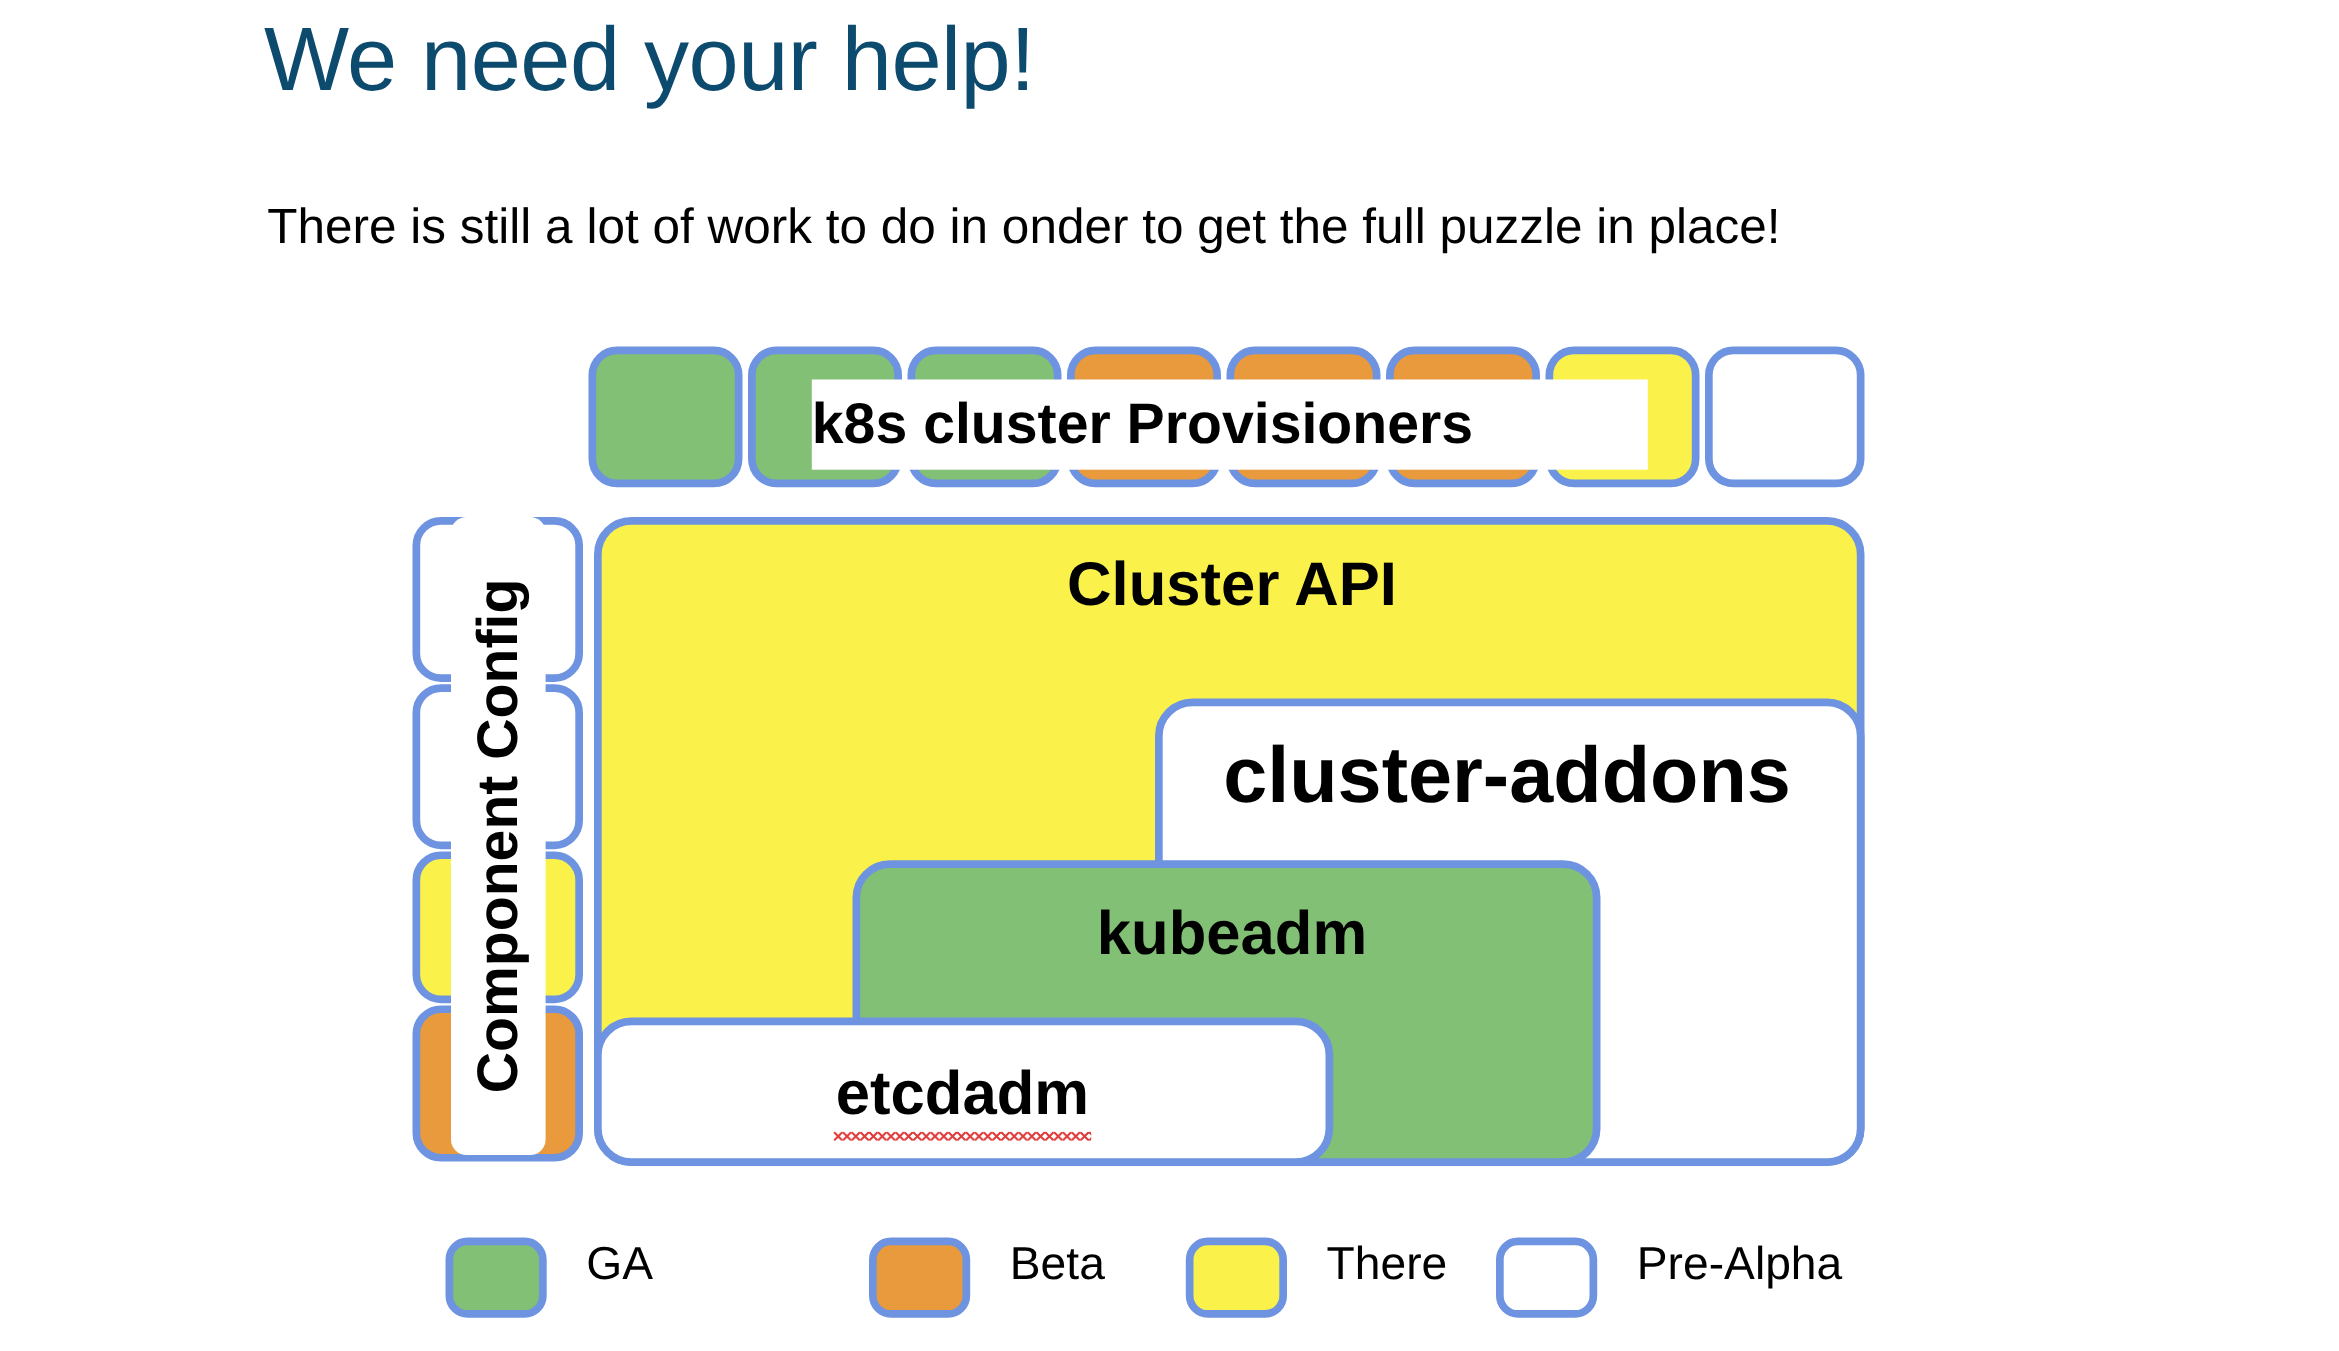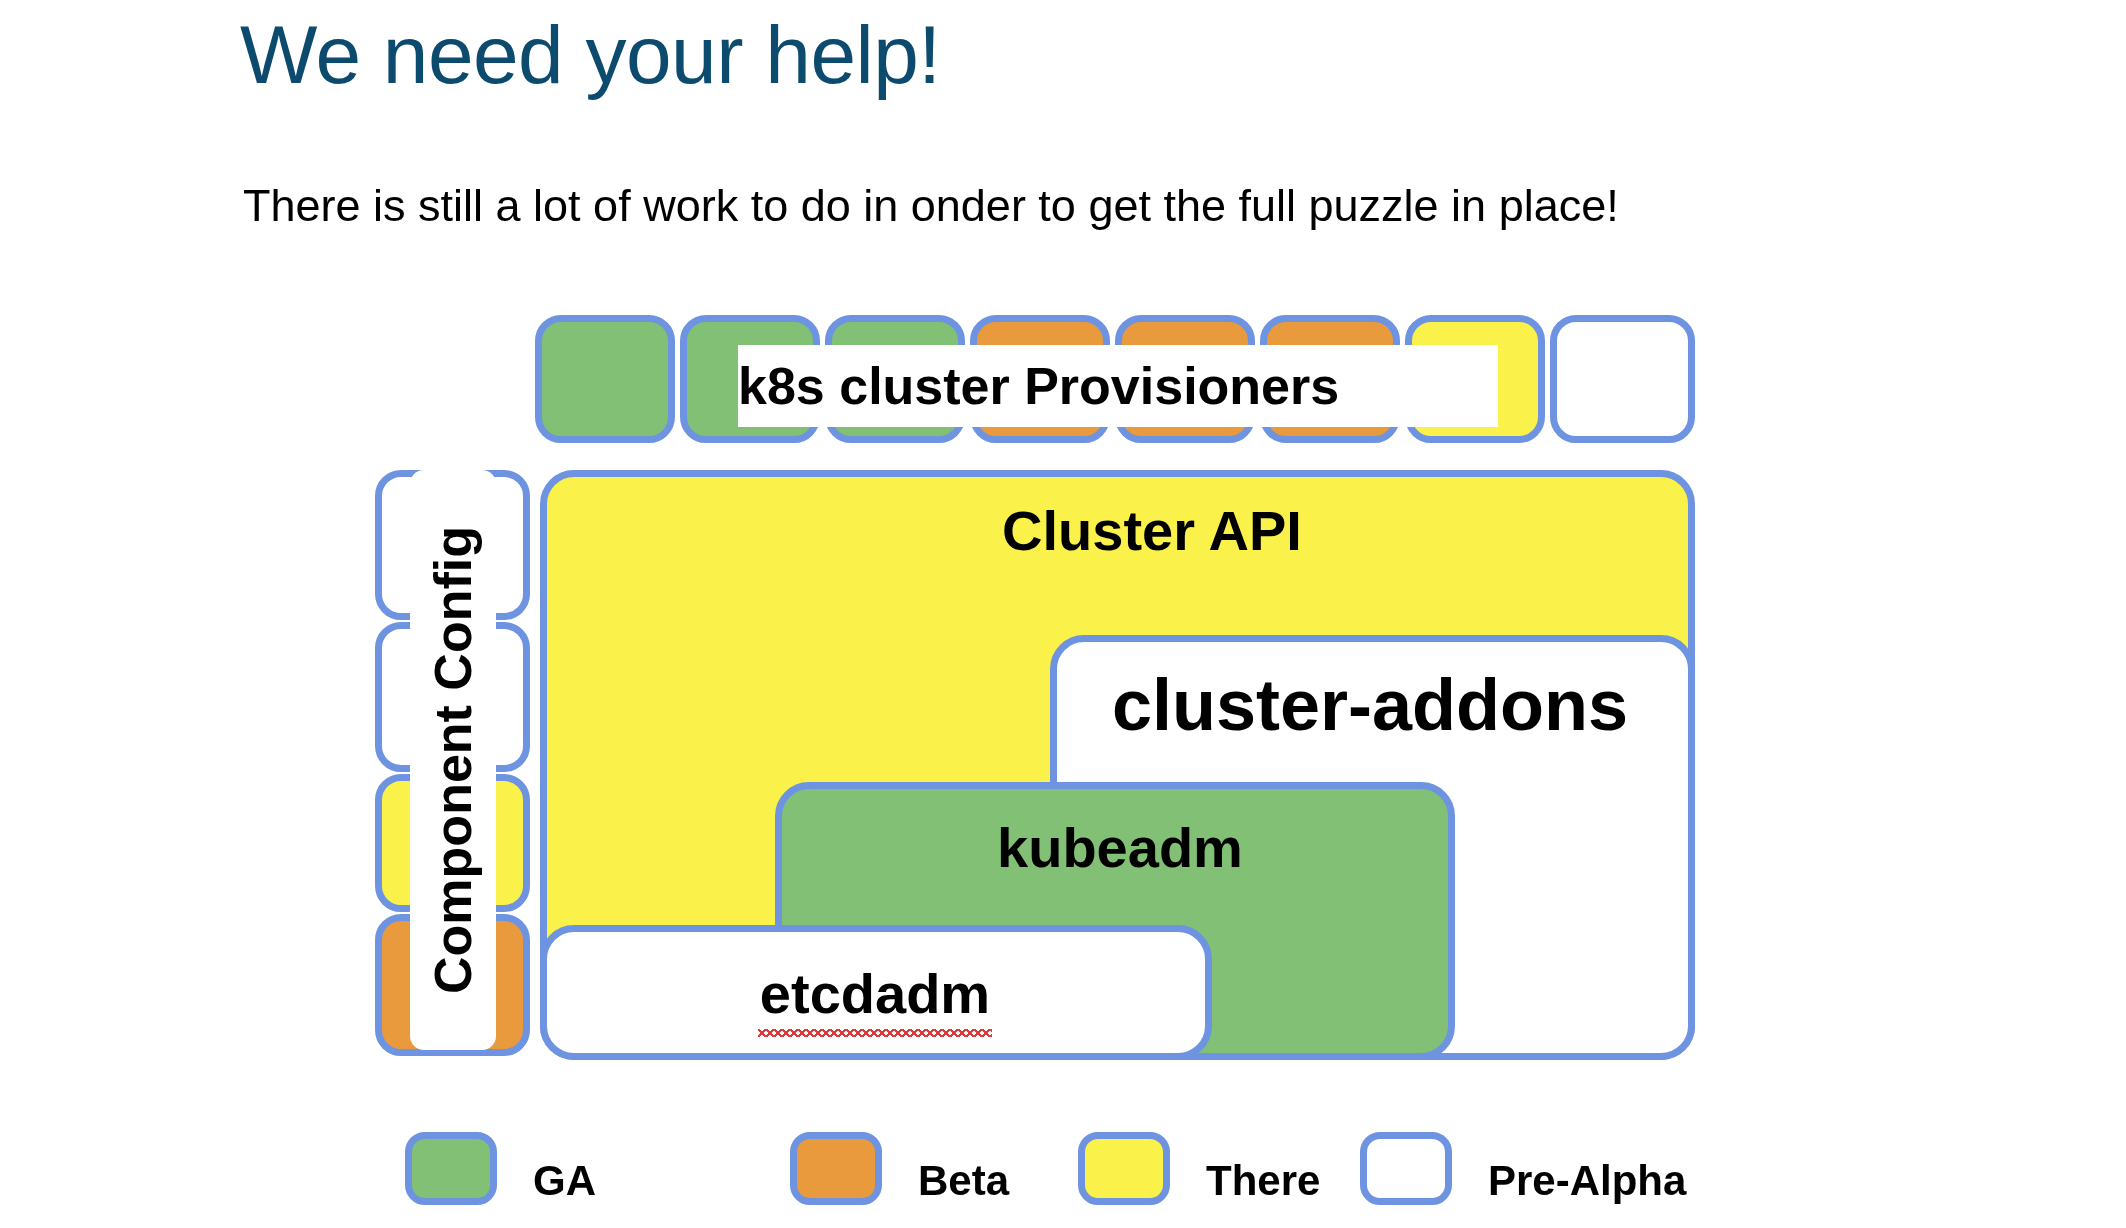--- a/index.html
+++ b/index.html
@@ -97,21 +97,21 @@
   #component-config-plate .vtxt {
     transform: rotate(-90deg);
     transform-origin: center center;
     font-size: 52px;
     font-weight: bold;
     white-space: nowrap;
     color: #000;
   }
 
   
-  #label-cluster-api   { left: 572px;  top: 495px;  width: 1160px; height: 70px; font-size: 56px; }
+  #label-cluster-api   { left: 540px;  top: 495px;  width: 1160px; height: 70px; font-size: 56px; }
   #label-cluster-addons{ left: 1050px; top: 670px;  width: 640px;  height: 70px; font-size: 72px; }
   #label-kubeadm       { left: 790px;  top: 812px;  width: 660px;  height: 70px; font-size: 56px; }
   #label-etcdadm       { left: 545px;  top: 958px;  width: 660px;  height: 70px; font-size: 56px; }
 
   
   .misspell {
     position: relative;
     display: inline-block;
   }
   .misspell::after {
@@ -133,22 +133,21 @@
     position: absolute;
     left: 405px;
     top: 1125px;
     height: 80px;
   }
   .legend-item {
     position: absolute;
     top: 0;
     height: 80px;
     display: flex;
-    align-items: flex-end;
-    font-weight: bold;
+    align-items: flex-start;
   }
   .legend-swatch {
     width: 92px;
     height: 73px;
     box-sizing: border-box;
     border: 7px solid #6E93E0;
     border-radius: 20px;
     flex: 0 0 auto;
   }
   .legend-text {

